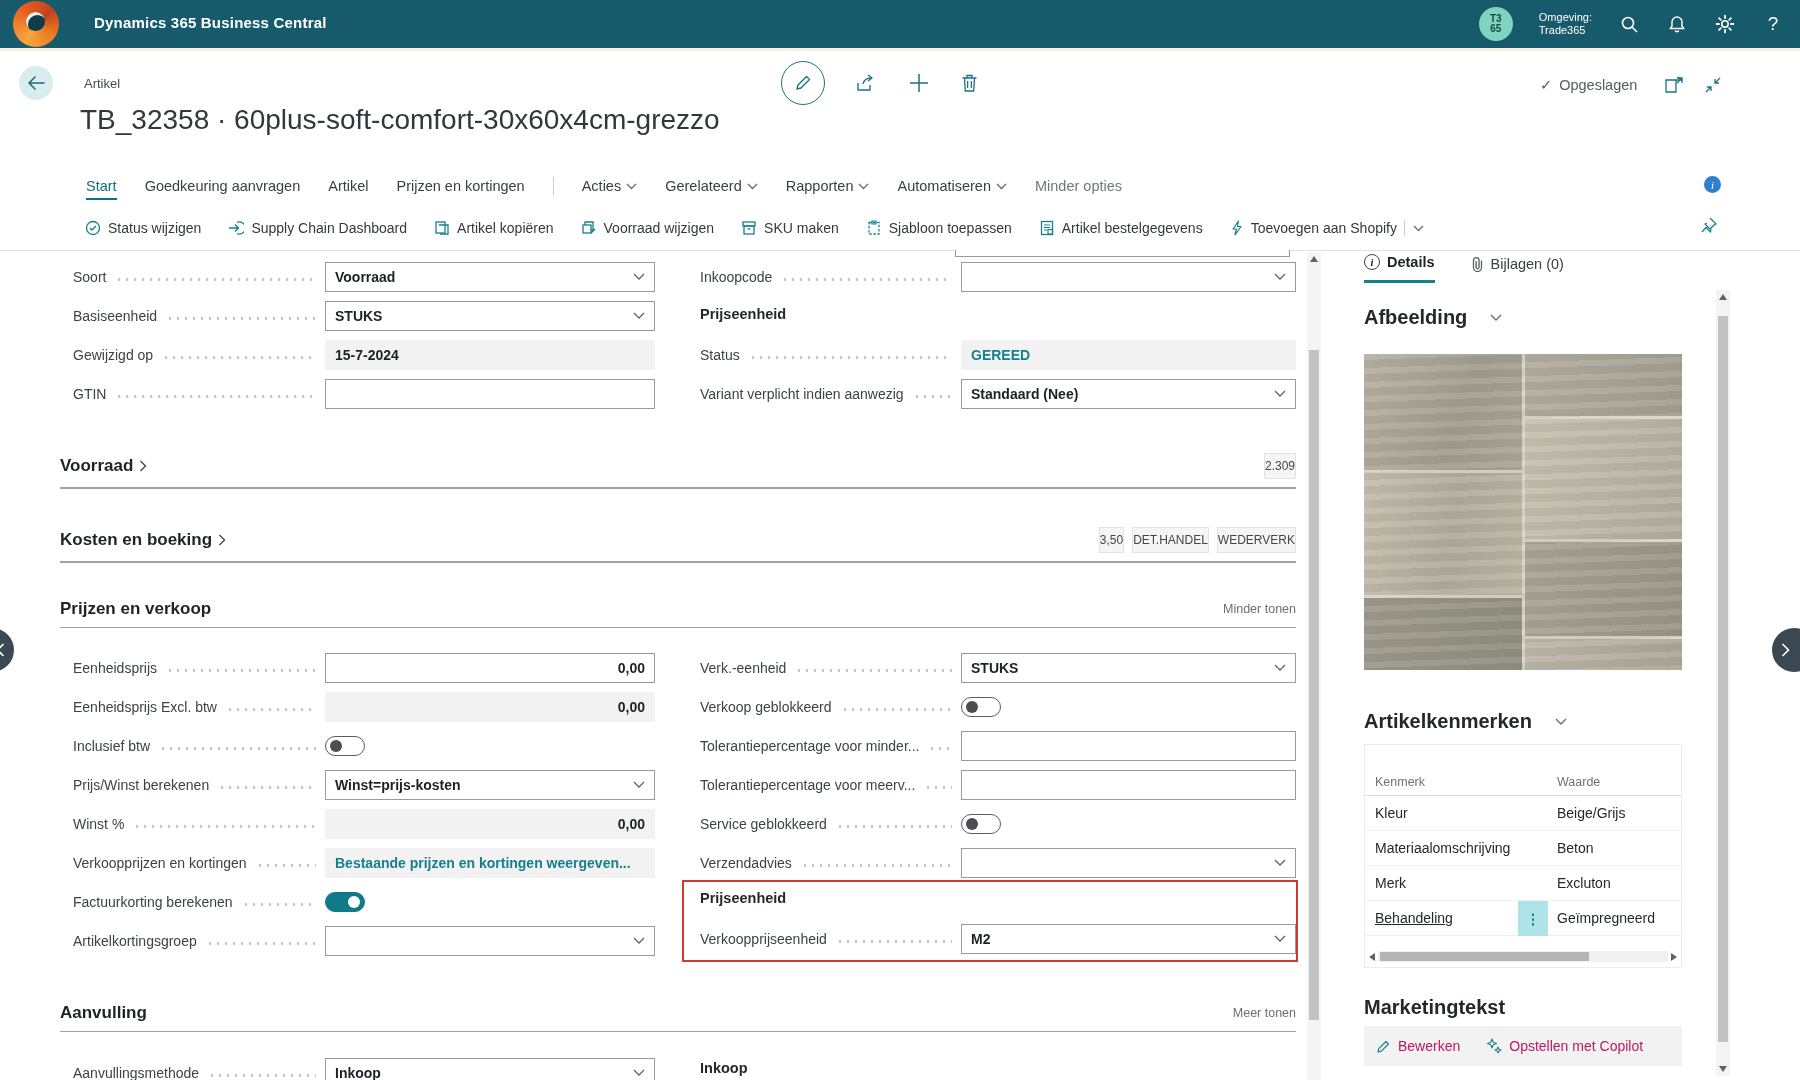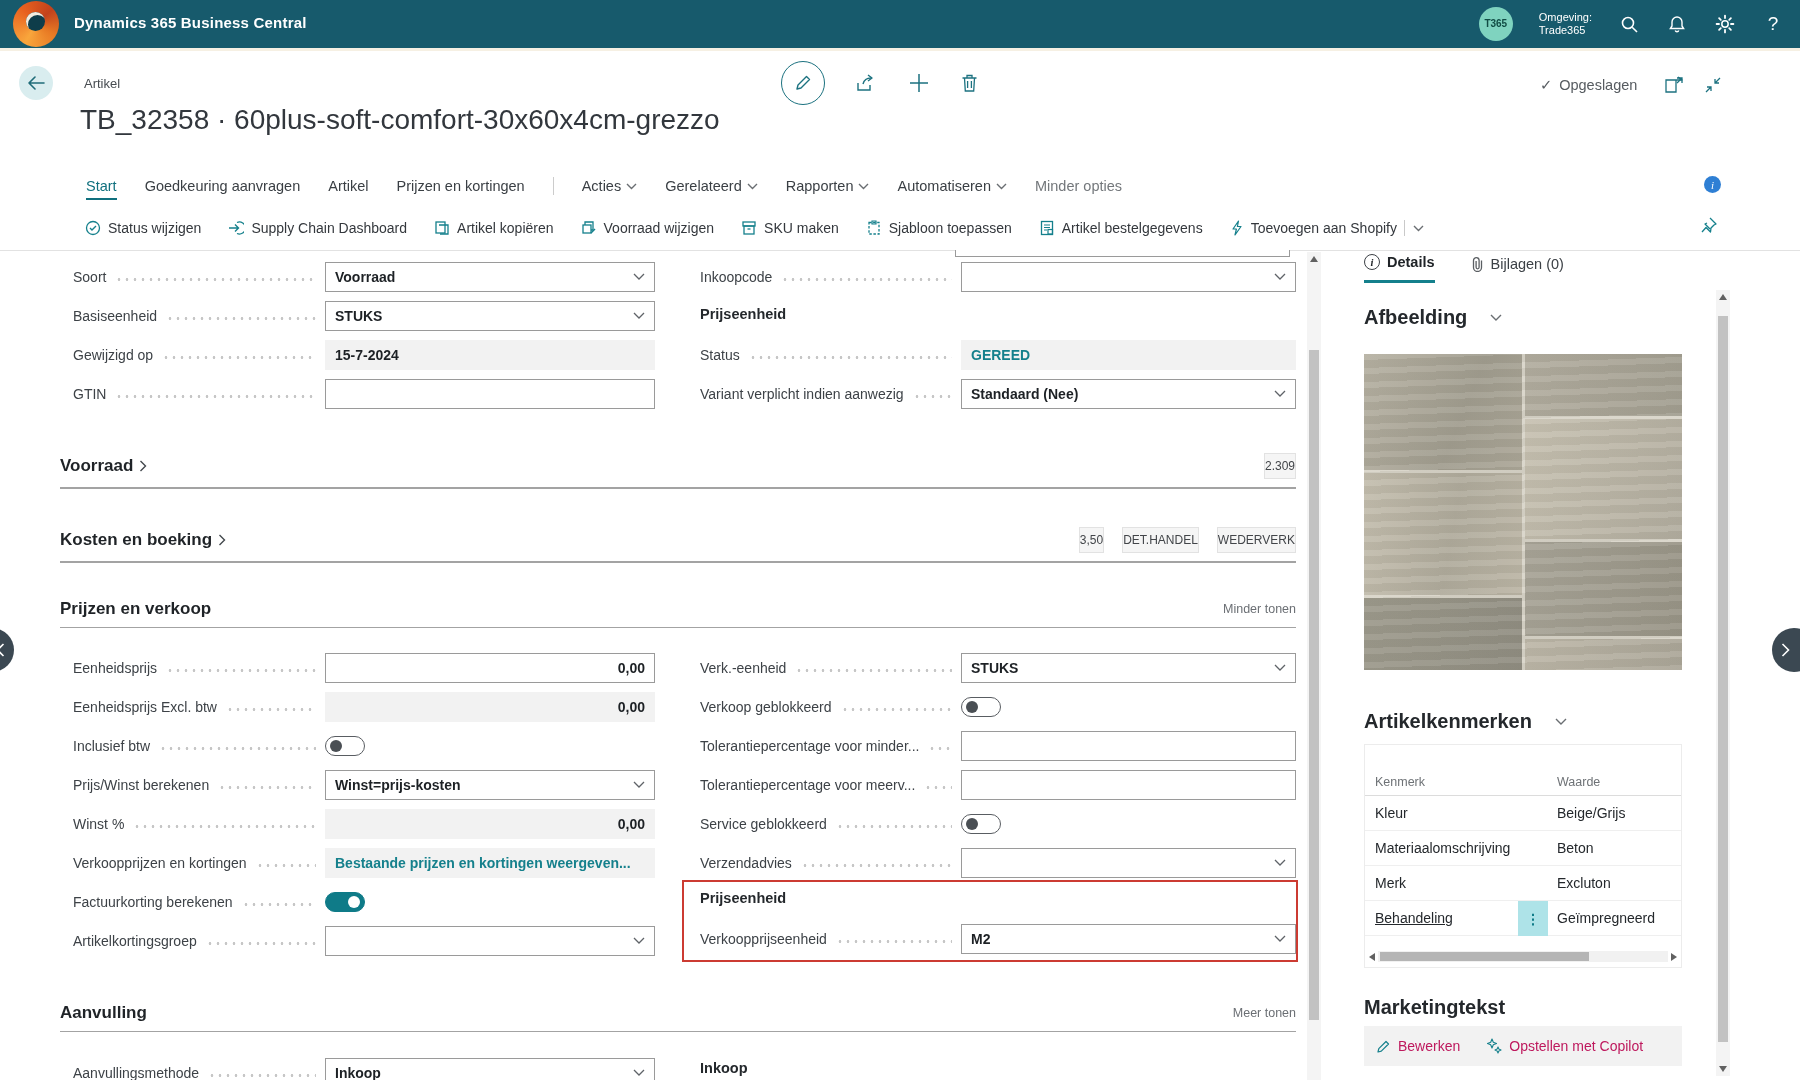--- a/index.html
+++ b/index.html
@@ -6,24 +6,24 @@
   html,body { width:1800px; height:1080px; overflow:hidden; background:#fff;
     font-family:"Liberation Sans", sans-serif; color:#2b2f33; }
   .screen { position:relative; width:1800px; height:1080px; background:#fff; }
 
   
   .topbar { position:absolute; left:0; top:0; width:1800px; height:48px; background:#175a6c; color:#fff; z-index:5; }
   .logo { position:absolute; left:13px; top:1px; width:46px; height:46px; border-radius:50%;
     background:conic-gradient(from 210deg,#f9a63c,#e8611f 30%,#c2421c 55%,#e87a24 75%,#f9a63c); }
   .logo::after { content:""; position:absolute; left:13px; top:11px; width:19px; height:19px; border-radius:50%;
     background:#0e3d4a; box-shadow:2px 3px 0 0 #f3ede0 inset; }
-  .app-title { position:absolute; left:74px; top:14px; font-size:15px; font-weight:700; letter-spacing:.2px; }
+  .app-title { position:absolute; left:94px; top:14px; font-size:15px; font-weight:700; letter-spacing:.2px; }
   .topbar-right { position:absolute; right:16px; top:0; height:48px; display:flex; align-items:center; gap:26px; }
   .avatar { width:34px; height:34px; border-radius:50%; background:#7fd3bf; color:#114c44;
-    display:flex; align-items:center; justify-content:center; font-size:10px; font-weight:700; line-height:10px; }
+    display:flex; flex-direction:column; align-items:center; justify-content:center; font-size:10px; font-weight:700; line-height:10px; }
   .envtext { font-size:11px; line-height:13px; }
   .tb-icon { width:22px; height:22px; display:flex; align-items:center; justify-content:center; color:#fff; cursor:pointer; }
   .q-icon { font-size:19px; font-weight:400; }
 
   
   .cream-line { position:absolute; left:0; top:48px; width:1800px; height:3px; background:#f6f0e3; }
   .back-btn { position:absolute; left:19px; top:66px; width:34px; height:34px; border-radius:50%;
     background:#d9edef; color:#1f6c79; display:flex; align-items:center; justify-content:center; cursor:pointer; }
   .breadcrumb { position:absolute; left:84px; top:76px; font-size:13px; color:#474c51; cursor:pointer; }
   .page-title { position:absolute; left:80px; top:104px; font-size:28px; font-weight:400; color:#32373d; }
@@ -82,21 +82,21 @@
   .toggle.on { background:#0f7b88; border-color:#0f7b88; }
   .toggle.on::after { left:auto; right:4px; background:#fff; }
 
   .sec { position:absolute; left:0; width:1236px; border-bottom:2px solid #a3a3a3; padding-bottom:8px;
     display:flex; align-items:center; }
   .sec-title { font-size:17px; font-weight:700; color:#1f2327; cursor:pointer; display:flex; align-items:center; gap:6px; }
   .sec-chev { color:#43484d; display:flex; }
   .sec-spacer { flex:1; }
   .badge { height:26px; background:#f5f5f5; border:1px solid #e2e2e2; display:flex; align-items:center;
     padding:0 0; font-size:12px; color:#424549; cursor:pointer; }
-  .badges { display:flex; gap:18px; }
+  .badges { display:flex; gap:8px; }
   .sec-link { font-size:12.5px; color:#6b6f74; cursor:pointer; }
 
   .redbox { position:absolute; left:622px; top:630px; width:616px; height:82px; border:2px solid #cc3b32; }
 
   
   .vsb { position:absolute; width:14px; background:#f4f4f4; }
   .vsb .thumb { position:absolute; left:2px; width:10px; background:#c2c2c2; }
   .tri { width:0; height:0; margin:4px auto 0; }
   .tri.up { border-left:4px solid transparent; border-right:4px solid transparent; border-bottom:6px solid #616161; }
   .tri.down { border-left:4px solid transparent; border-right:4px solid transparent; border-top:6px solid #616161; position:absolute; bottom:4px; left:3px; }

